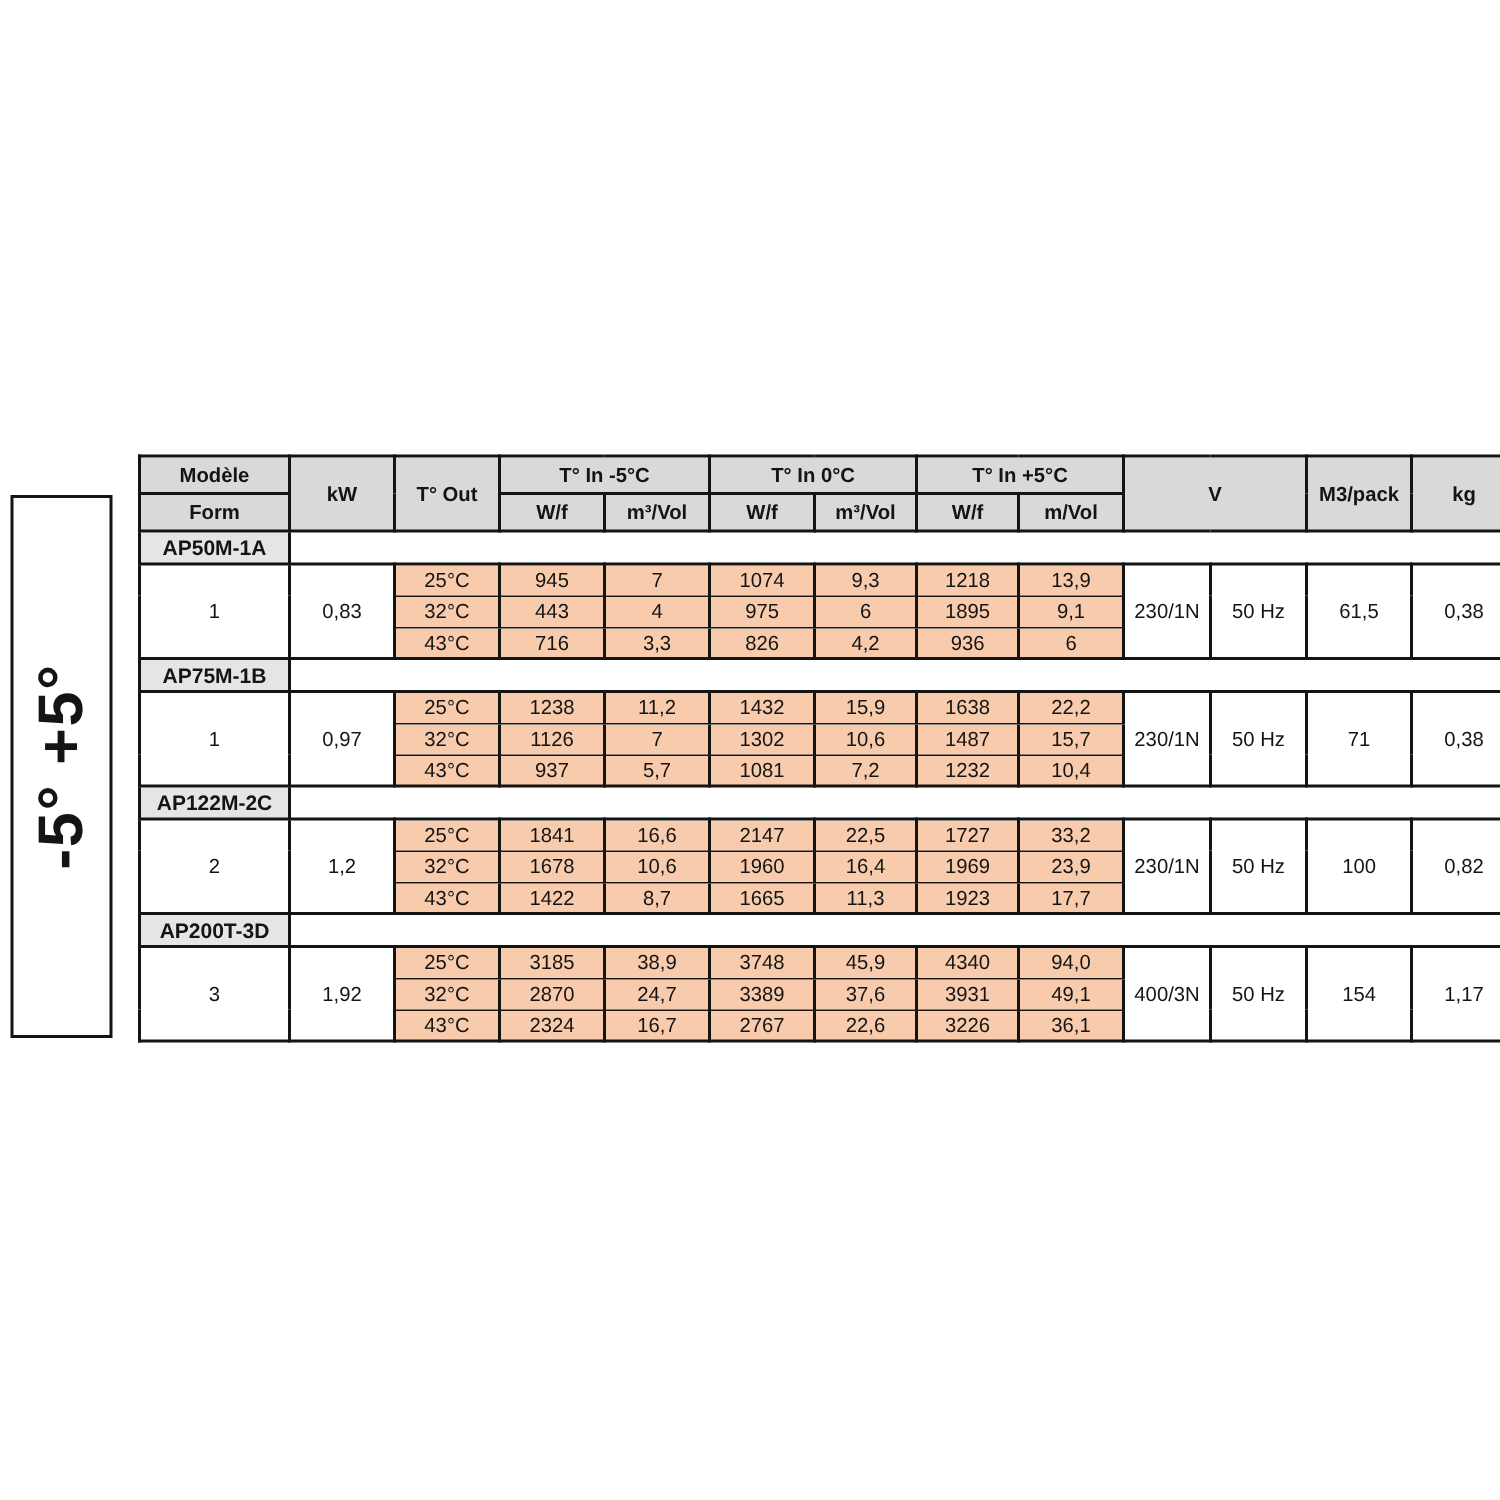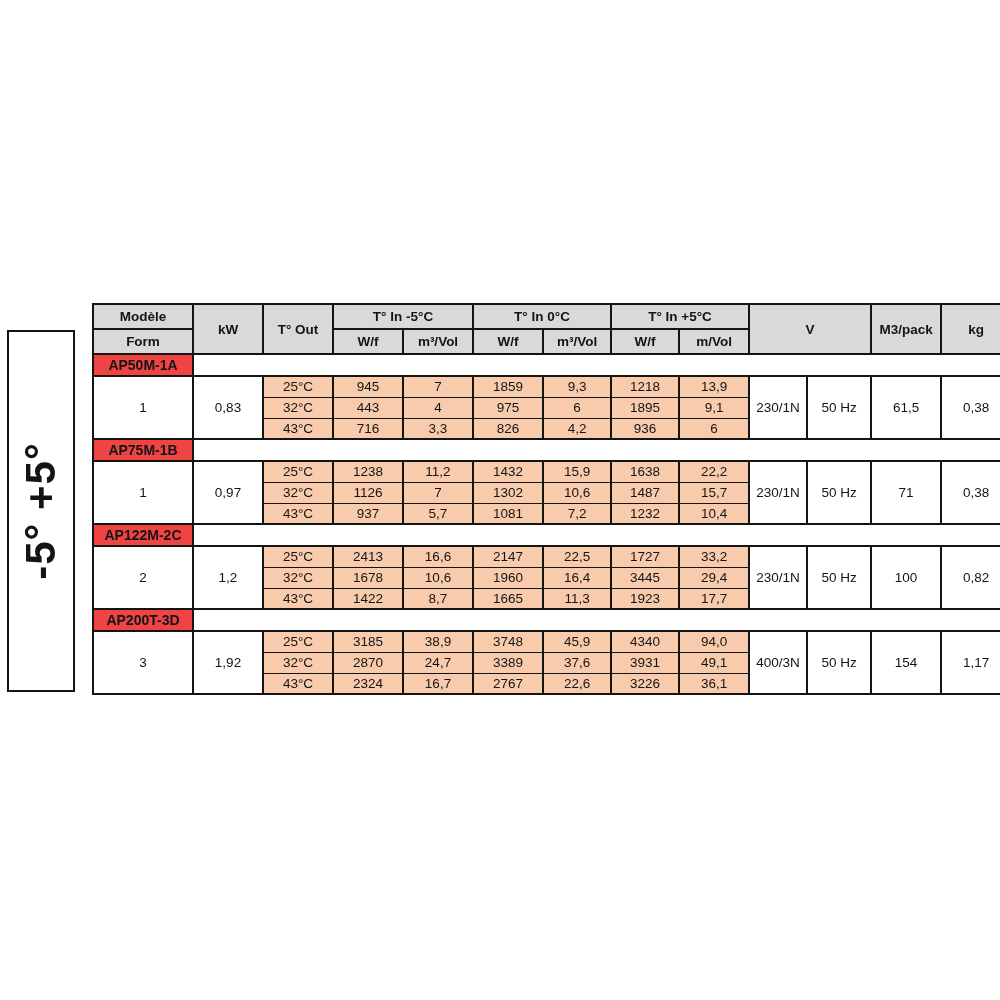--- a/index.html
+++ b/index.html
@@ -70,21 +70,21 @@
     border: 2px solid #141414;
     border-top-width: 1px;
     border-bottom-width: 1px;
   }
   .spec-table tr.group-top td.orange { border-top-width: 2px; }
   .spec-table tr.group-bottom td.orange { border-bottom-width: 2px; }
   .spec-table tr.model-row { height: 22px; }
   .spec-table td.model-cell {
     font-weight: bold;
     font-size: 14px;
-    background: #ef4444;
+    background: #e5e5e5;
     border: 2px solid #141414;
   }
   .spec-table td.spacer {
     background: transparent;
     border: none;
   }
   .spec-table tr.data-row { height: 21px; }
 </style>
 </head>
 <body>
@@ -138,21 +138,21 @@
       <tr class="model-row">
         <td class="model-cell">AP50M-1A</td>
         <td class="spacer" colspan="12"></td>
       </tr>
       <tr class="data-row group-top">
         <td class="cell" rowspan="3">1</td>
         <td class="cell" rowspan="3">0,83</td>
         <td class="orange">25°C</td>
         <td class="orange">945</td>
         <td class="orange">7</td>
-        <td class="orange">1859</td>
+        <td class="orange">1074</td>
         <td class="orange">9,3</td>
         <td class="orange">1218</td>
         <td class="orange">13,9</td>
         <td class="cell" rowspan="3">230/1N</td>
         <td class="cell" rowspan="3">50 Hz</td>
         <td class="cell" rowspan="3">61,5</td>
         <td class="cell" rowspan="3">0,38</td>
       </tr>
       <tr class="data-row">
         <td class="orange">32°C</td>
@@ -212,39 +212,39 @@
       </tr>
 
       <tr class="model-row">
         <td class="model-cell">AP122M-2C</td>
         <td class="spacer" colspan="12"></td>
       </tr>
       <tr class="data-row group-top">
         <td class="cell" rowspan="3">2</td>
         <td class="cell" rowspan="3">1,2</td>
         <td class="orange">25°C</td>
-        <td class="orange">2413</td>
+        <td class="orange">1841</td>
         <td class="orange">16,6</td>
         <td class="orange">2147</td>
         <td class="orange">22,5</td>
         <td class="orange">1727</td>
         <td class="orange">33,2</td>
         <td class="cell" rowspan="3">230/1N</td>
         <td class="cell" rowspan="3">50 Hz</td>
         <td class="cell" rowspan="3">100</td>
         <td class="cell" rowspan="3">0,82</td>
       </tr>
       <tr class="data-row">
         <td class="orange">32°C</td>
         <td class="orange">1678</td>
         <td class="orange">10,6</td>
         <td class="orange">1960</td>
         <td class="orange">16,4</td>
-        <td class="orange">3445</td>
-        <td class="orange">29,4</td>
+        <td class="orange">1969</td>
+        <td class="orange">23,9</td>
       </tr>
       <tr class="data-row group-bottom">
         <td class="orange">43°C</td>
         <td class="orange">1422</td>
         <td class="orange">8,7</td>
         <td class="orange">1665</td>
         <td class="orange">11,3</td>
         <td class="orange">1923</td>
         <td class="orange">17,7</td>
       </tr>

